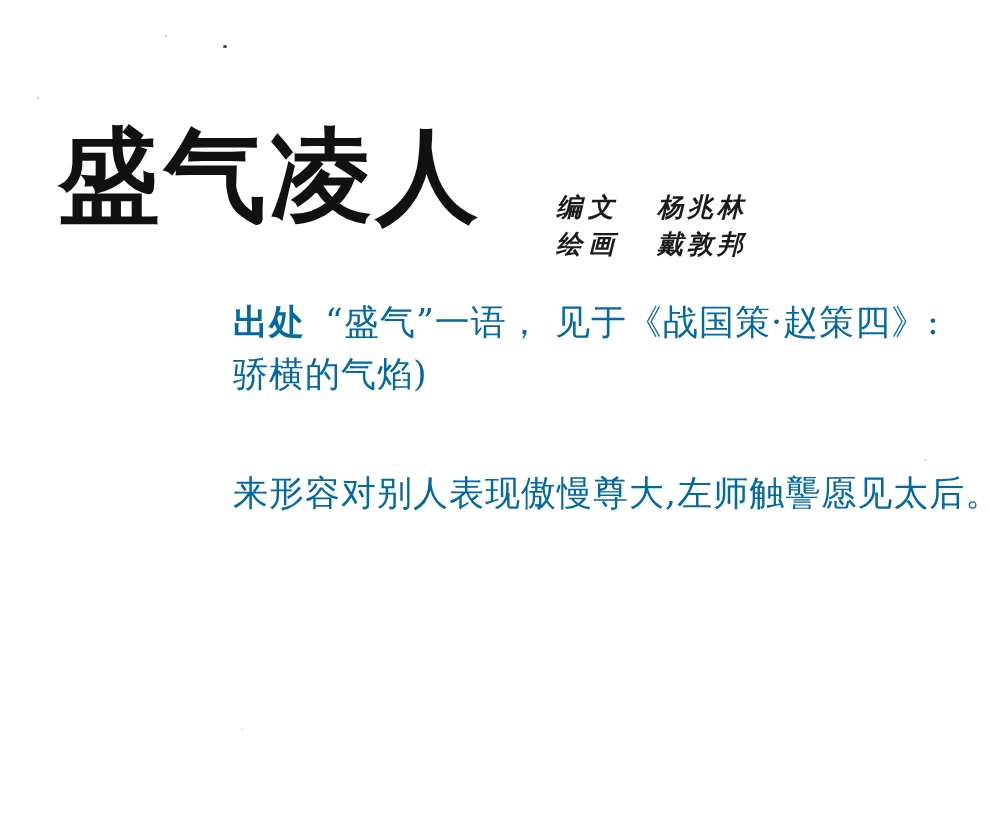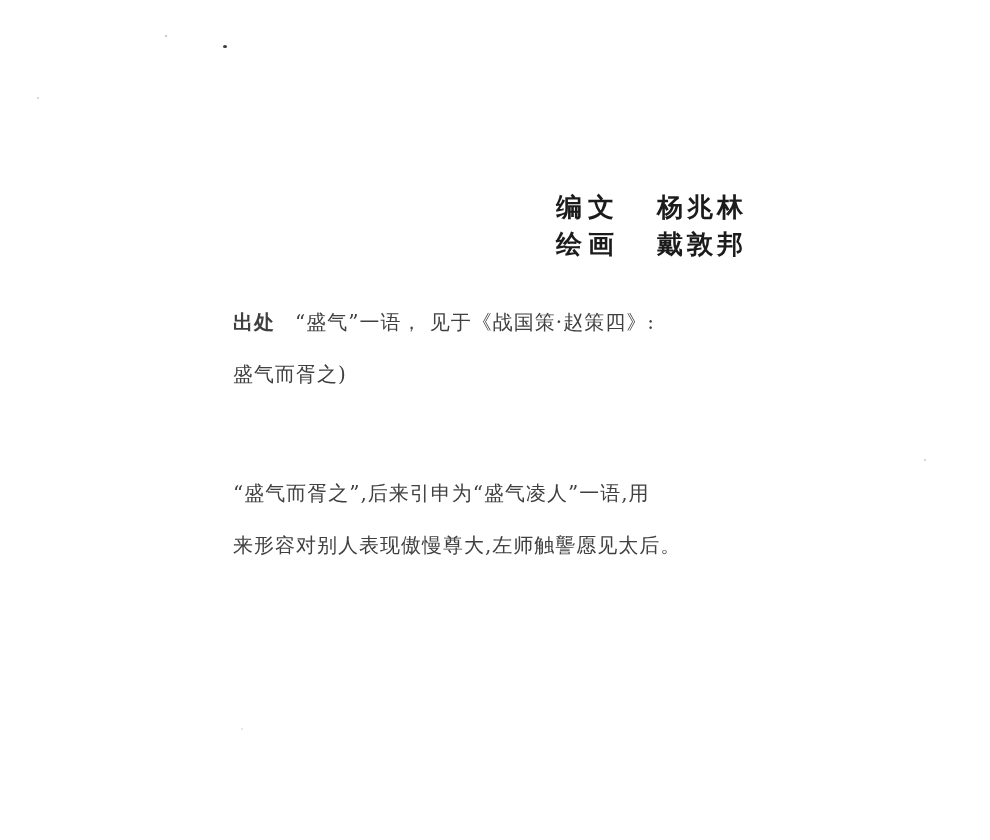--- a/index.html
+++ b/index.html
@@ -32,38 +32,39 @@
     left: 556px;
     top: 190px;
     font-size: 26px;
     font-weight: 700;
     color: #1b1b1b;
   }
   .credit-row {
     position: relative;
     height: 37px;
     white-space: nowrap;
+    font-style: italic;
   }
   .credit-role {
     display: inline-block;
     letter-spacing: 6px;
   }
   .credit-name {
     position: absolute;
     left: 101px;
     letter-spacing: 4px;
   }
   .section {
     position: absolute;
     left: 233px;
     width: 706px;
-    font-size: 20px;
+    font-size: 35px;
     line-height: 52px;
     letter-spacing: 1px;
-    color: #404040;
+    color: #0369a1;
   }
   .section-source { top: 296px; }
   .section-meaning { top: 467px; }
   .text-line {
     height: 52px;
     white-space: nowrap;
   }
   .section-label {
     font-family: "DejaVu Sans", sans-serif;
     font-weight: 700;
@@ -77,41 +78,41 @@
   .speck-2 { left: 165px; top: 35px;  width: 2px; height: 2px; background: #b9b9b9; }
   .speck-3 { left: 37px;  top: 97px;  width: 2px; height: 2px; background: #cccccc; }
   .speck-4 { left: 924px; top: 459px; width: 2px; height: 2px; background: #c9c9c9; }
   .speck-5 { left: 241px; top: 728px; width: 2px; height: 2px; background: #dddddd; }
 </style>
 </head>
 <body>
 
 <div class="page">
 
+  <div class="title">盛气凌人</div>
 
   <div class="credits">
     <div class="credit-row">
       <span class="credit-role">编文</span>
       <span class="credit-name">杨兆林</span>
     </div>
     <div class="credit-row">
       <span class="credit-role">绘画</span>
       <span class="credit-name">戴敦邦</span>
     </div>
   </div>
 
   <div class="section section-source">
     <div class="text-line">
       <span class="section-label">出处</span><span>“盛气”一语， 见于《战国策·赵策四》:</span>
     </div>
-    <div class="text-line">盛气而胥之)</div>
+    <div class="text-line">骄横的气焰)</div>
   </div>
 
   <div class="section section-meaning">
-    <div class="text-line">“盛气而胥之”,后来引申为“盛气凌人”一语,用</div>
     <div class="text-line">来形容对别人表现傲慢尊大,左师触讋愿见太后。</div>
   </div>
 
   <div class="speck speck-1"></div>
   <div class="speck speck-2"></div>
   <div class="speck speck-3"></div>
   <div class="speck speck-4"></div>
   <div class="speck speck-5"></div>
 
 </div>

